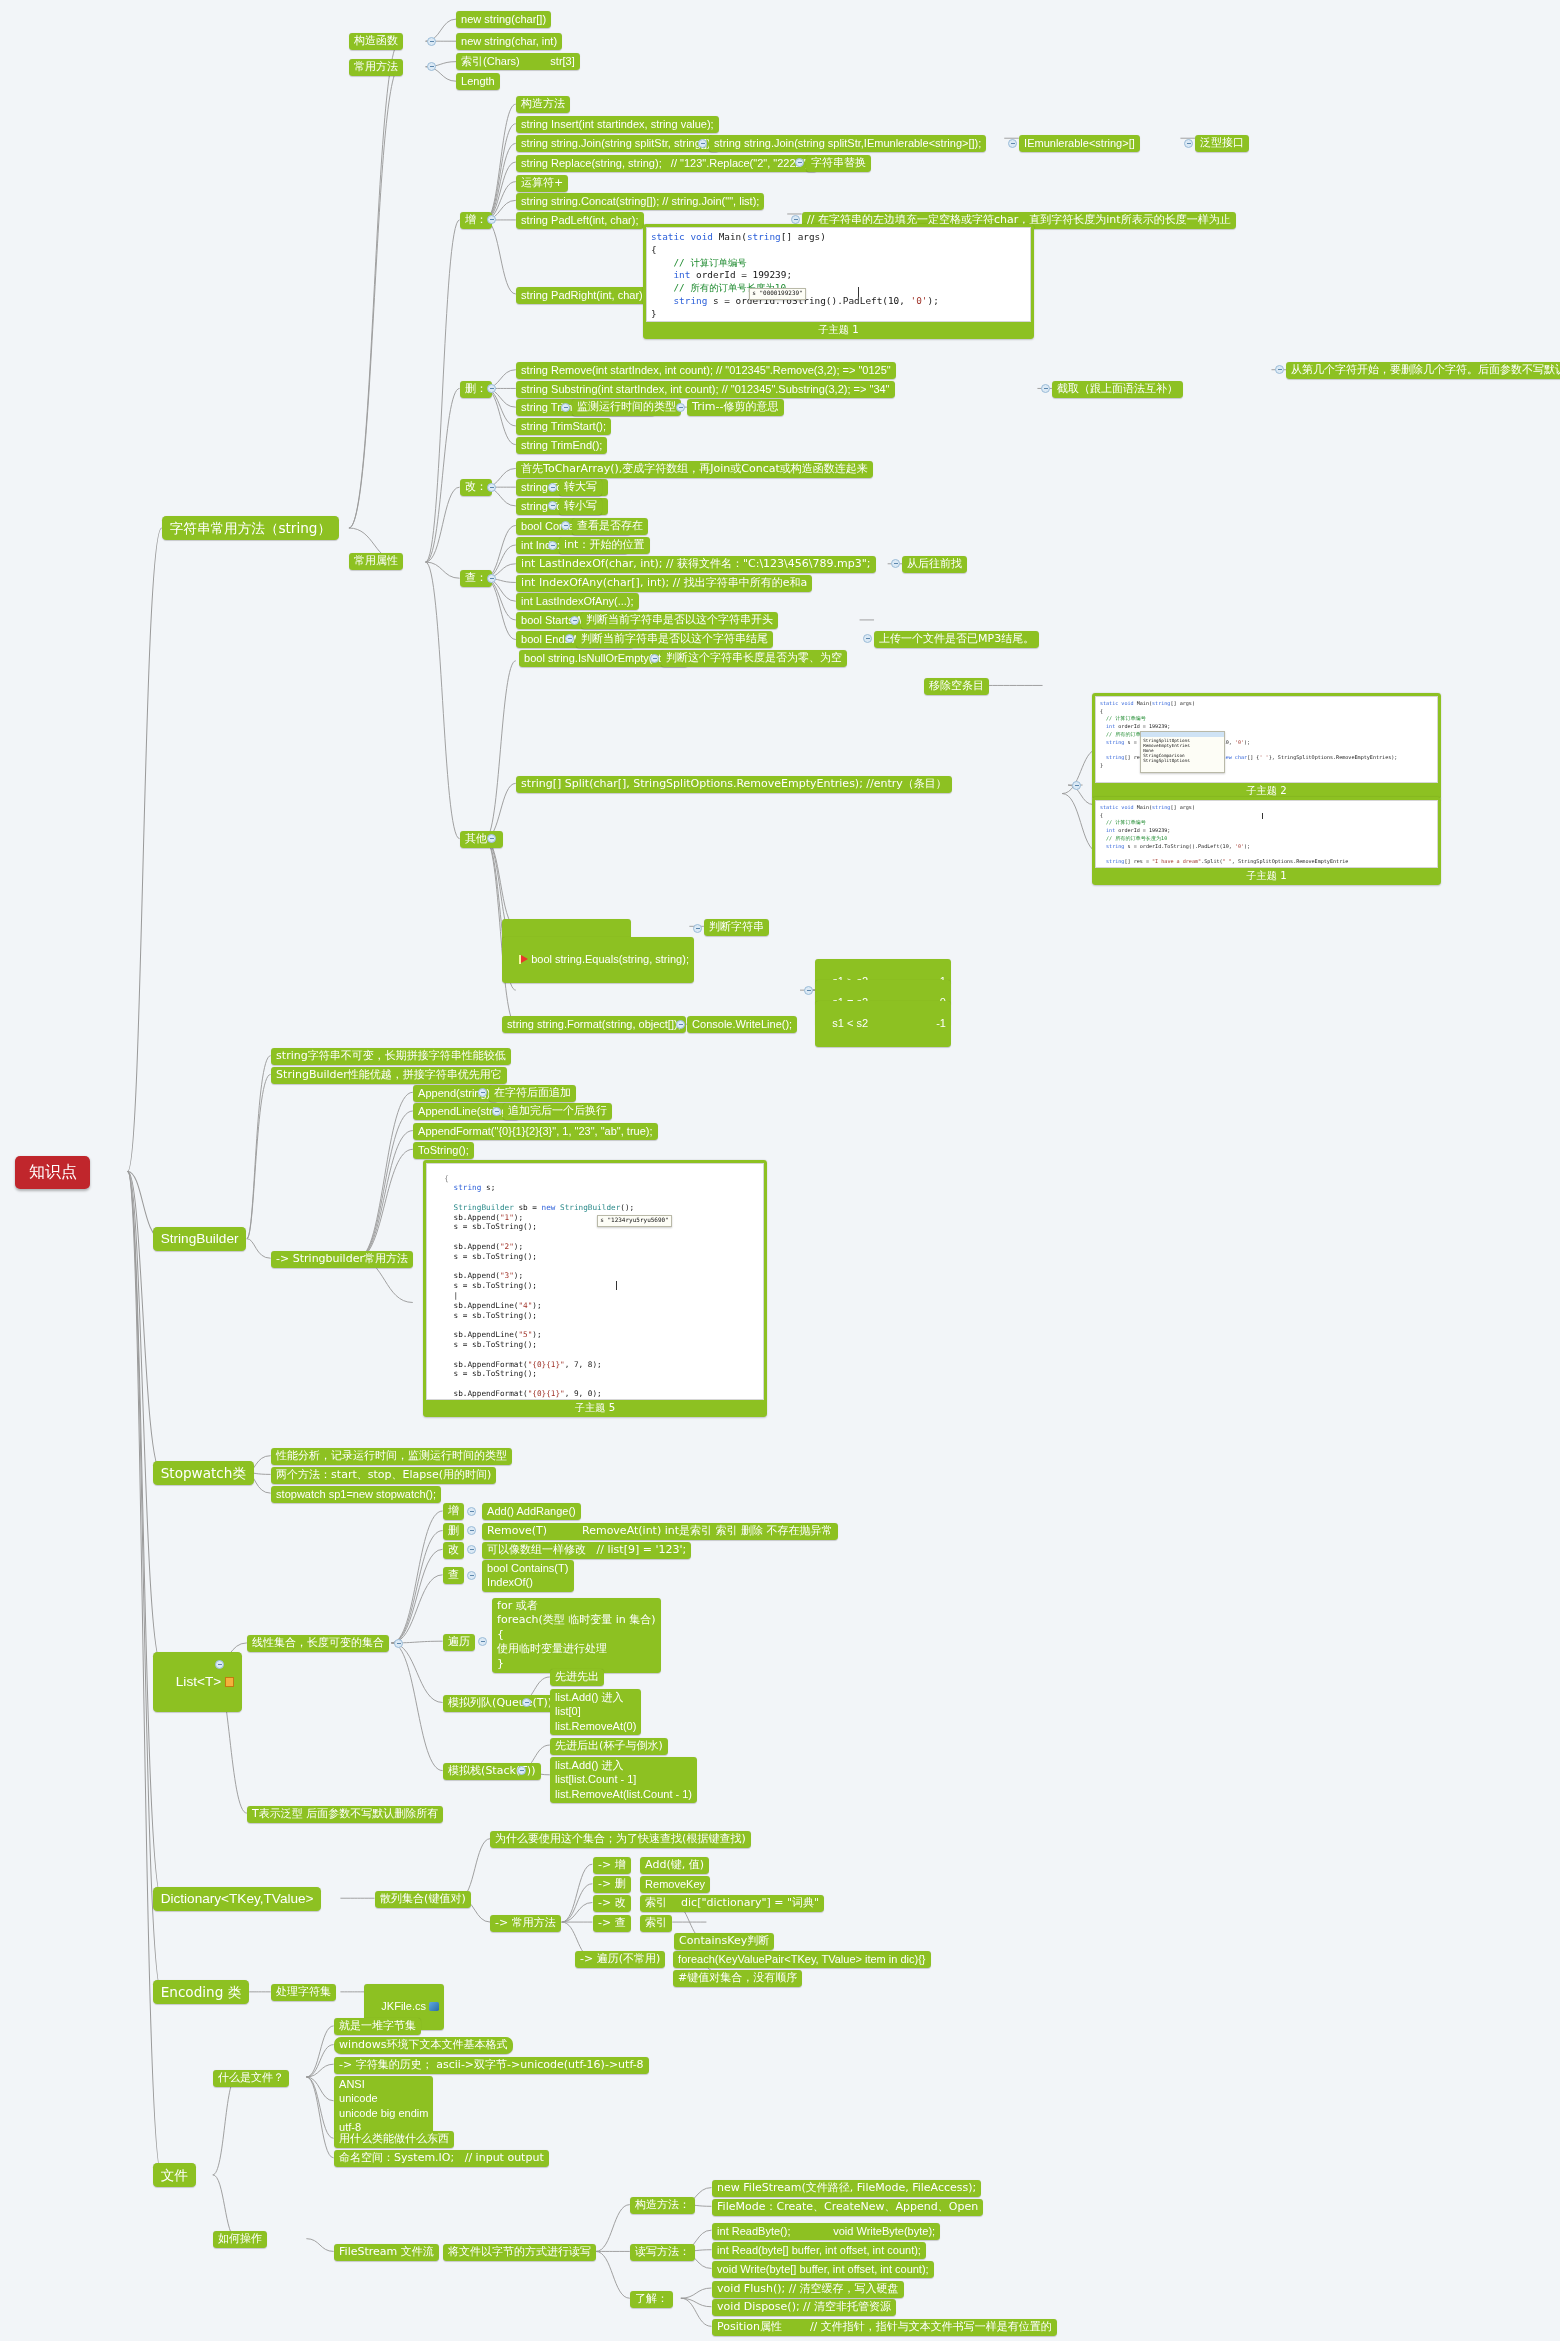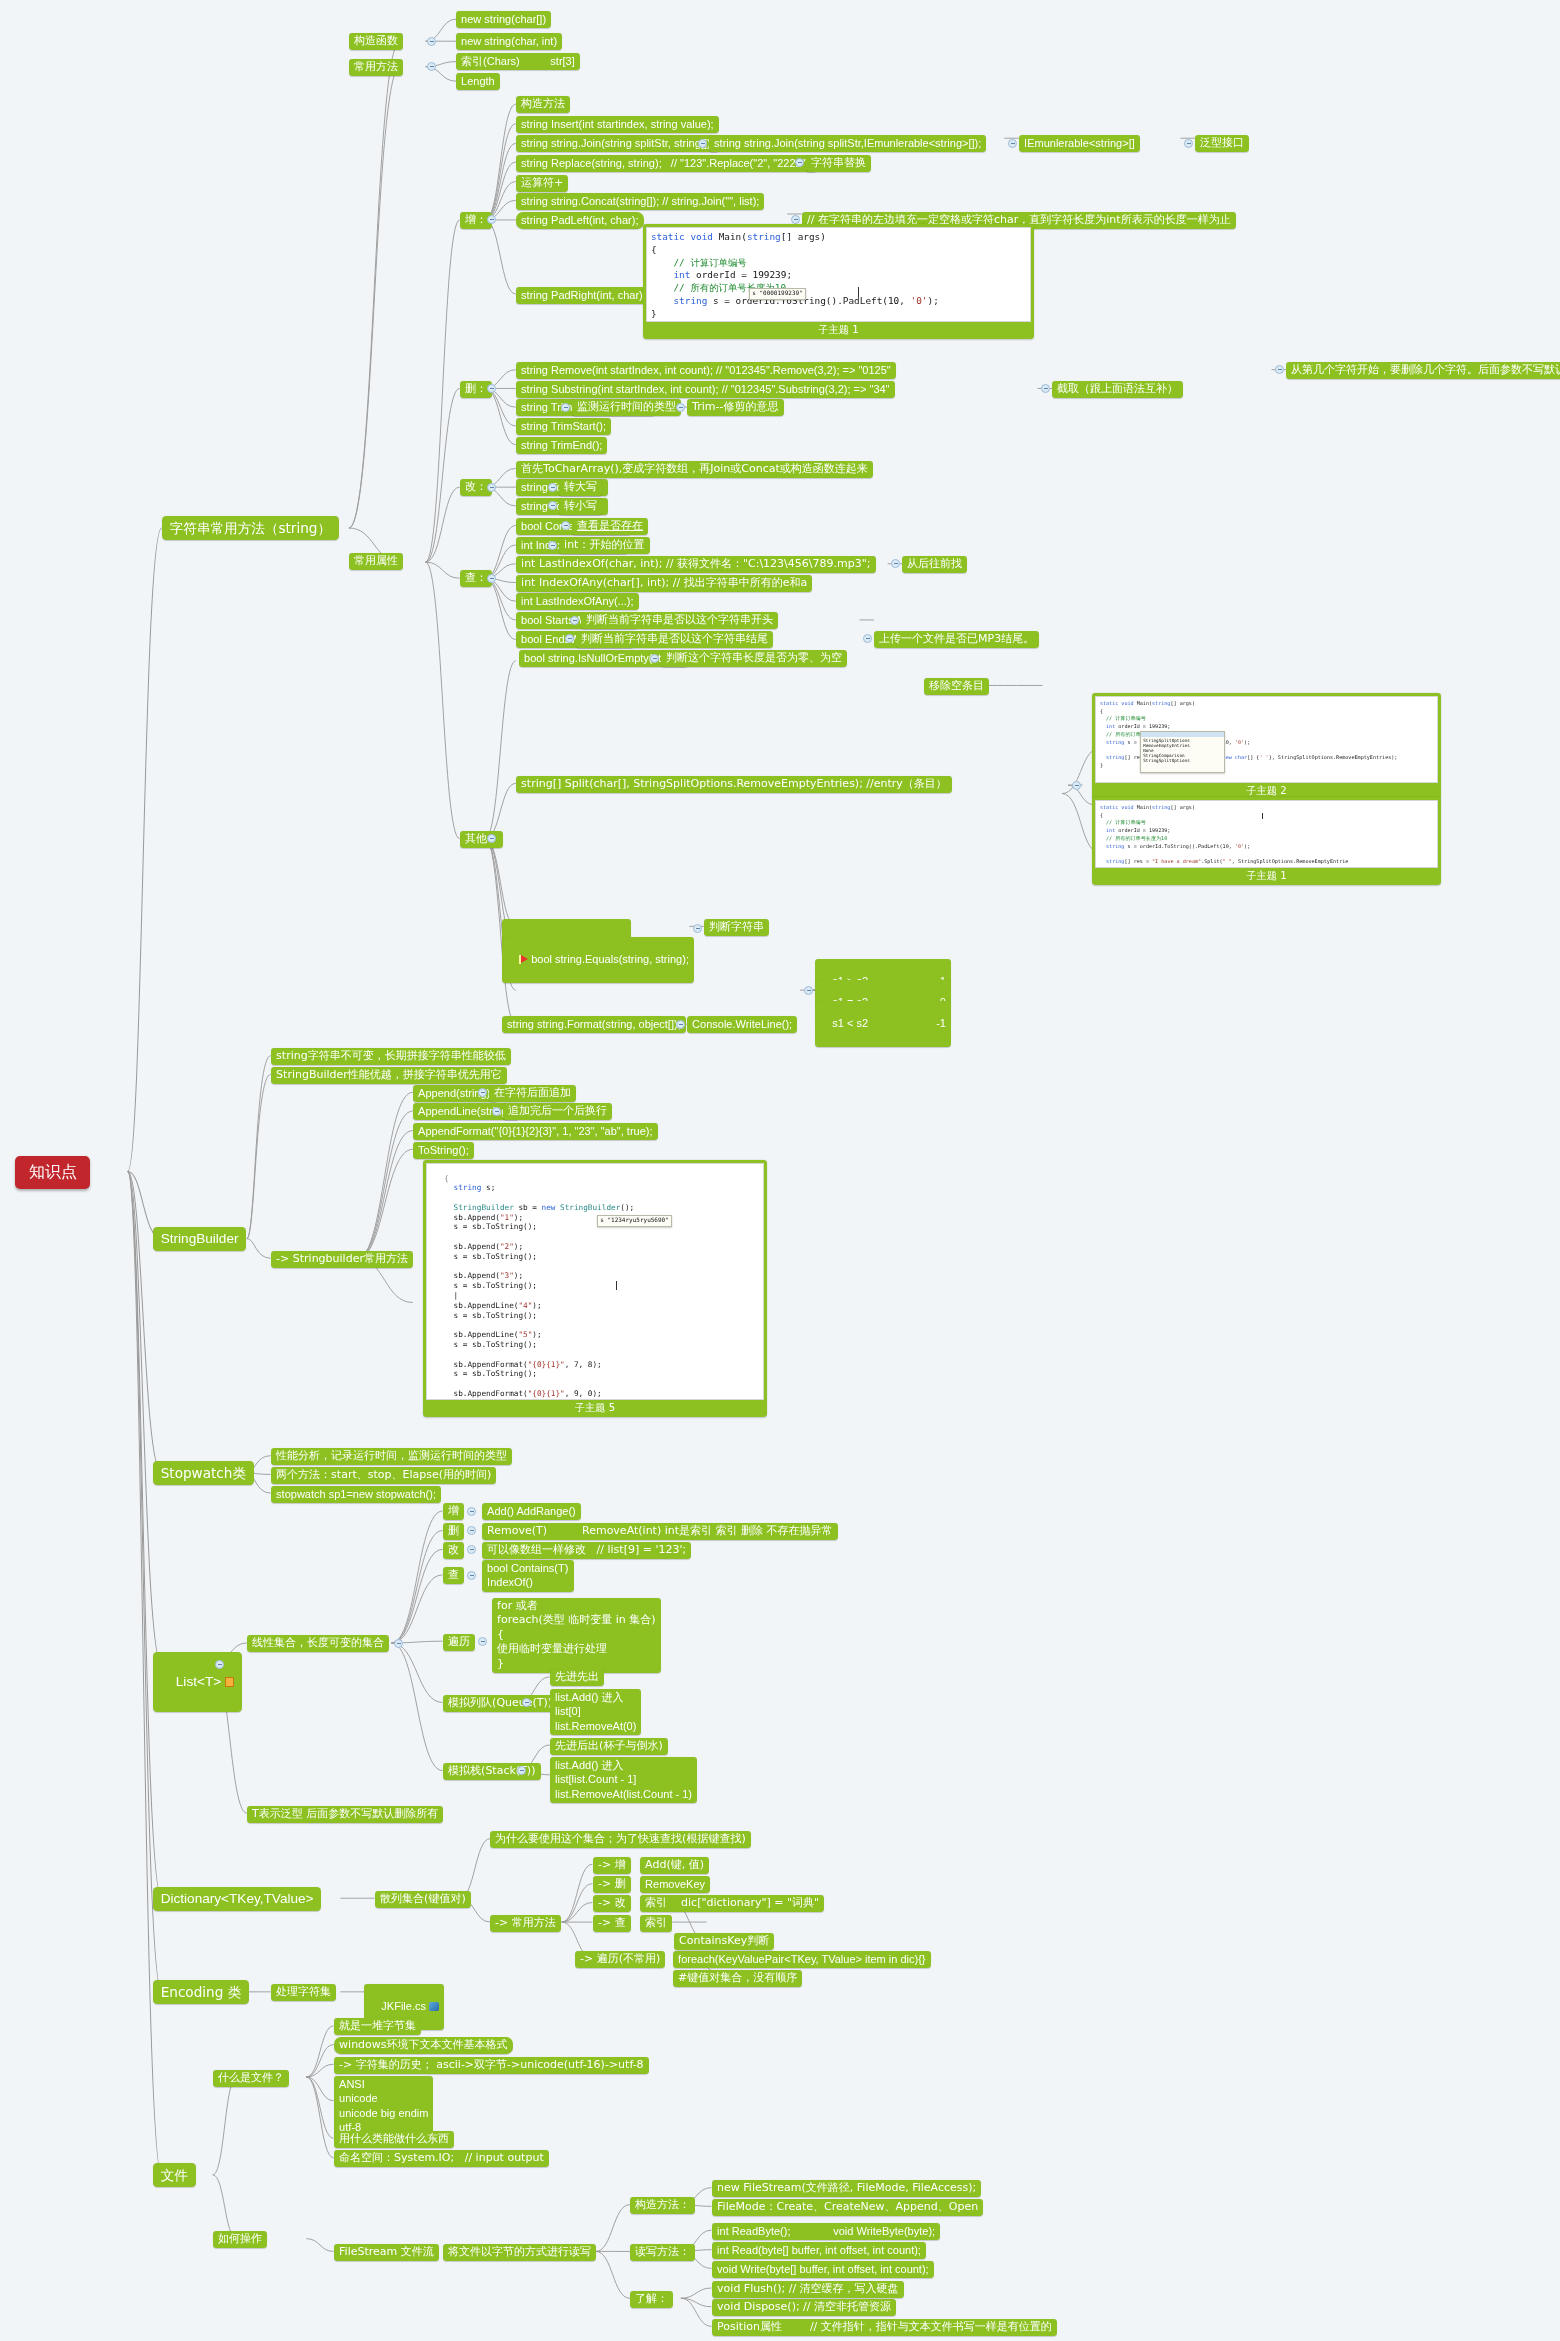--- a/index.html
+++ b/index.html
@@ -302,21 +302,21 @@
   <div class="collapse" style="left:1184px;top:139px;"></div>
   <div class="node cn" style="left:1195px;top:135px;">泛型接口</div>
 
   <div class="node" style="left:516px;top:155px;">string Replace(string, string);   // "123".Replace("2", "2222");</div>
   <div class="collapse" style="left:795px;top:158px;"></div>
   <div class="node cn" style="left:806px;top:155px;">字符串替换</div>
 
   <div class="node cn" style="left:516px;top:175px;">运算符+</div>
   <div class="node" style="left:516px;top:193px;">string string.Concat(string[]); // string.Join("", list);</div>
 
-  <div class="node" style="left:516px;top:212px;border-radius:7px;">string PadLeft(int, char);</div>
+  <div class="node" style="left:516px;top:212px;">string PadLeft(int, char);</div>
   <div class="collapse" style="left:791px;top:215px;"></div>
   <div class="node cn" style="left:802px;top:212px;">// 在字符串的左边填充一定空格或字符char，直到字符长度为int所表示的长度一样为止</div>
 
   <div class="node" style="left:516px;top:287px;">string PadRight(int, char);</div>
   <div class="collapse" style="left:791px;top:290px;"></div>
 
   <div class="codebox" style="left:643px;top:224px;width:391px;">
     <div class="shot" style="height:95px;font-size:9.4px;line-height:12.8px;">
       <div><span class="kw">static</span> <span class="kw">void</span> Main(<span class="kw">string</span>[] args)</div>
       <div>{</div>
@@ -361,21 +361,21 @@
   <div class="node cn" style="left:559px;top:479px;">转大写</div>
   <div class="node" style="left:516px;top:498px;">string ToLower();</div>
   <div class="collapse" style="left:548px;top:501px;"></div>
   <div class="node cn" style="left:559px;top:498px;">转小写</div>
 
   <div class="node cn" style="left:460px;top:570px;">查：</div>
   <div class="collapse" style="left:487px;top:574px;"></div>
 
   <div class="node" style="left:516px;top:518px;">bool Contains(string);</div>
   <div class="collapse" style="left:561px;top:521px;"></div>
-  <div class="node cn" style="left:572px;top:518px;text-decoration:underline;">查看是否存在</div>
+  <div class="node cn" style="left:572px;top:518px;">查看是否存在</div>
 
   <div class="node" style="left:516px;top:537px;">int IndexOf(char, int);</div>
   <div class="collapse" style="left:548px;top:541px;"></div>
   <div class="node cn" style="left:559px;top:537px;">int：开始的位置</div>
 
   <div class="node cn" style="left:516px;top:556px;">int LastIndexOf(char, int); // 获得文件名："C:\123\456\789.mp3";</div>
   <div class="collapse" style="left:891px;top:559px;"></div>
   <div class="node cn" style="left:902px;top:556px;">从后往前找</div>
 
   <div class="node cn" style="left:516px;top:575px;">int IndexOfAny(char[], int); // 找出字符串中所有的e和a</div>

